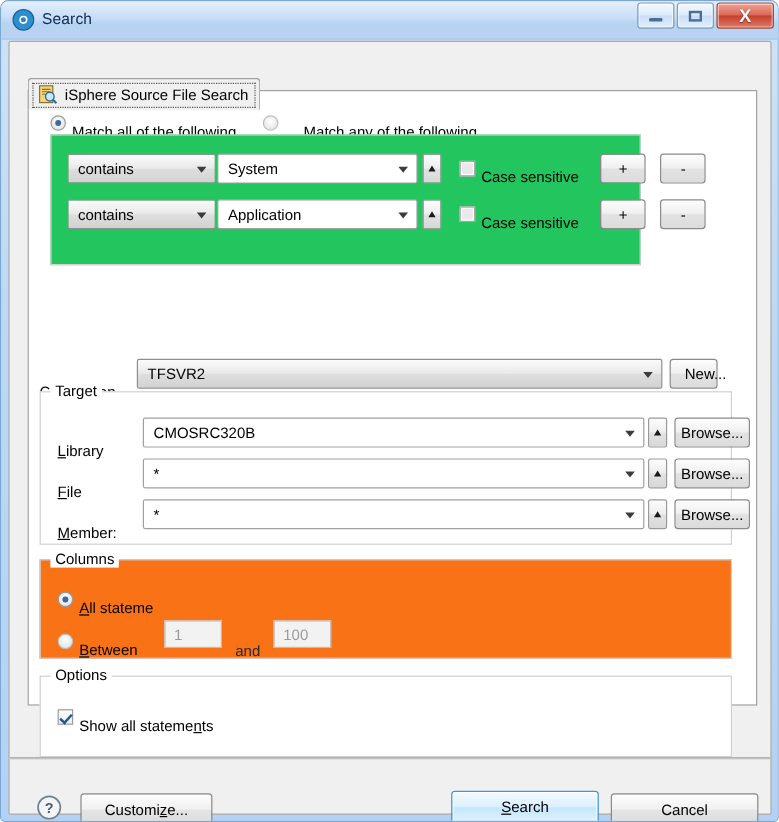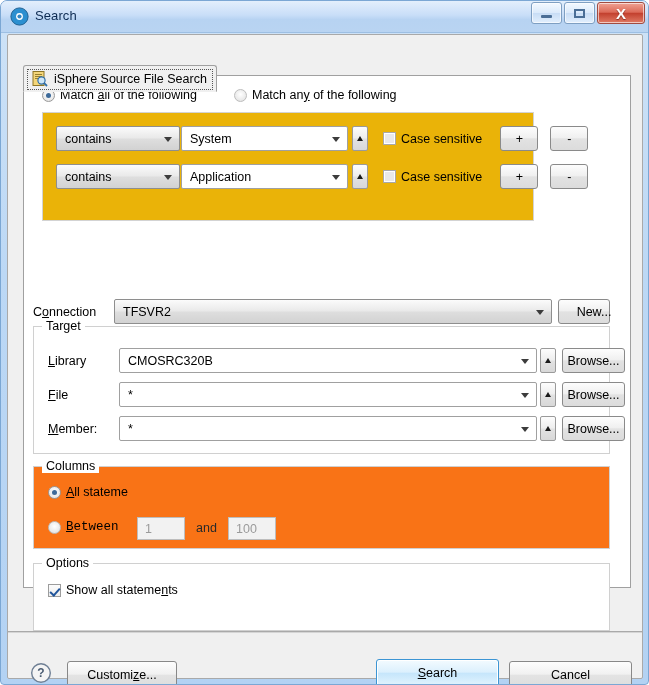--- a/index.html
+++ b/index.html
@@ -148,21 +148,21 @@
     position: absolute;
     left: 15px; top: 40px;
     width: 608px;
     height: 513px;
     box-sizing: border-box;
     background: #ffffff;
     border: 1px solid #a0a0a0;
   }
 
   
-  .lbl { font-size: 12.5px; color: #000; white-space: nowrap; }
+  .lbl { font-size: 12.5px; color: #000; white-space: nowrap; margin-top: 15px; }
   .u { text-decoration: underline; }
 
   .radio-row { display: flex; align-items: center; }
   .radio {
     width: 13px; height: 13px;
     border-radius: 50%;
     box-sizing: border-box;
     border: 1px solid #9a9a9a;
     background: radial-gradient(circle at 50% 40%, #ffffff 0%, #e8e8e8 70%, #cfcfcf 100%);
     position: relative;
@@ -281,21 +281,21 @@
   }
 
   
   .crit-box {
     position: absolute;
     left: 18px; top: 36px;
     width: 492px;
     height: 109px;
     box-sizing: border-box;
     border: 1px solid #d3d3d3;
-    background: #eab308;
+    background: #22c55e;
   }
   .crit-row {
     position: absolute;
     left: 13px;
     display: flex;
     align-items: center;
   }
   .crit-row .op { width: 124px; }
   .crit-row .val { width: 167px; margin-left: 1px; }
   .crit-row .spin { margin-left: 4px; }
@@ -402,21 +402,21 @@
           <span class="tab-focus"></span>
         </div>
       </div>
 
       <div class="tabpanel">
 
         <div class="radio-row" style="position:absolute;left:18px;top:12px;">
           <span class="radio on"></span>
           <span class="lbl"><span>Match </span><span class="u">a</span><span>ll of the following</span></span>
         </div>
-        <div class="radio-row" style="position:absolute;left:210px;top:12px;">
+        <div class="radio-row" style="position:absolute;left:195px;top:12px;gap:16px;">
           <span class="radio off"></span>
           <span class="lbl"><span>Match an</span><span class="u">y</span><span> of the following</span></span>
         </div>
 
         <div class="crit-box">
 
           <div class="crit-row" style="top:13px;">
             <div class="combo gray op">
               <span>contains</span>
               <span class="arrow"></span>
@@ -451,21 +451,21 @@
             <div class="btn plusminus plus">+</div>
             <div class="btn plusminus minus">-</div>
           </div>
         </div>
 
         <div class="lbl" style="position:absolute;left:9px;top:229px;"><span>C</span><span class="u">o</span><span>nnection</span></div>
         <div class="combo gray" style="position:absolute;left:90px;top:223px;width:438px;">
           <span>TFSVR2</span>
           <span class="arrow"></span>
         </div>
-        <div class="btn" style="position:absolute;left:534px;top:223px;width:52px;padding-left:20px;">New...</div>
+        <div class="btn" style="position:absolute;left:534px;top:223px;width:40px;padding-left:20px;">New...</div>
 
         <div class="group" style="left:9px;top:250px;width:577px;height:128px;background:#fff;">
           <span class="gtitle" style="background:#ffffff;text-align:right;">Target</span>
 
           <div class="lbl" style="position:absolute;left:14px;top:27px;"><span class="u">L</span><span>ibrary</span></div>
           <div class="combo white" style="position:absolute;left:85px;top:21px;width:418px;">
             <span>CMOSRC320B</span>
             <span class="arrow"></span>
           </div>
           <div class="spin" style="position:absolute;left:506px;top:21px;"></div>
@@ -489,21 +489,21 @@
         </div>
 
         <div class="group" style="left:9px;top:390px;width:577px;height:83px;background:#f97316;">
           <span class="gtitle" style="background:#ffffff;">Columns</span>
 
           <div class="radio-row" style="position:absolute;left:14px;top:18px;">
             <span class="radio on"></span>
             <span class="lbl"><span class="u">A</span><span>ll stateme</span></span>
           </div>
 
-          <div class="radio-row" style="position:absolute;left:14px;top:53px;font-family:Liberation Mono, monospace;">
+          <div class="radio-row" style="position:absolute;left:14px;top:53px;">
             <span class="radio off"></span>
             <span class="lbl"><span class="u">B</span><span>etween</span></span>
           </div>
           <div class="txt" style="position:absolute;left:103px;top:50px;width:48px;">1</div>
           <div class="lbl" style="position:absolute;left:162px;top:54px;color:#2a2a2a;">and</div>
           <div class="txt" style="position:absolute;left:194px;top:50px;width:48px;">100</div>
         </div>
 
         <div class="group" style="left:9px;top:487px;width:577px;height:68px;background:#fff;">
           <span class="gtitle" style="background:#ffffff;">Options</span>

